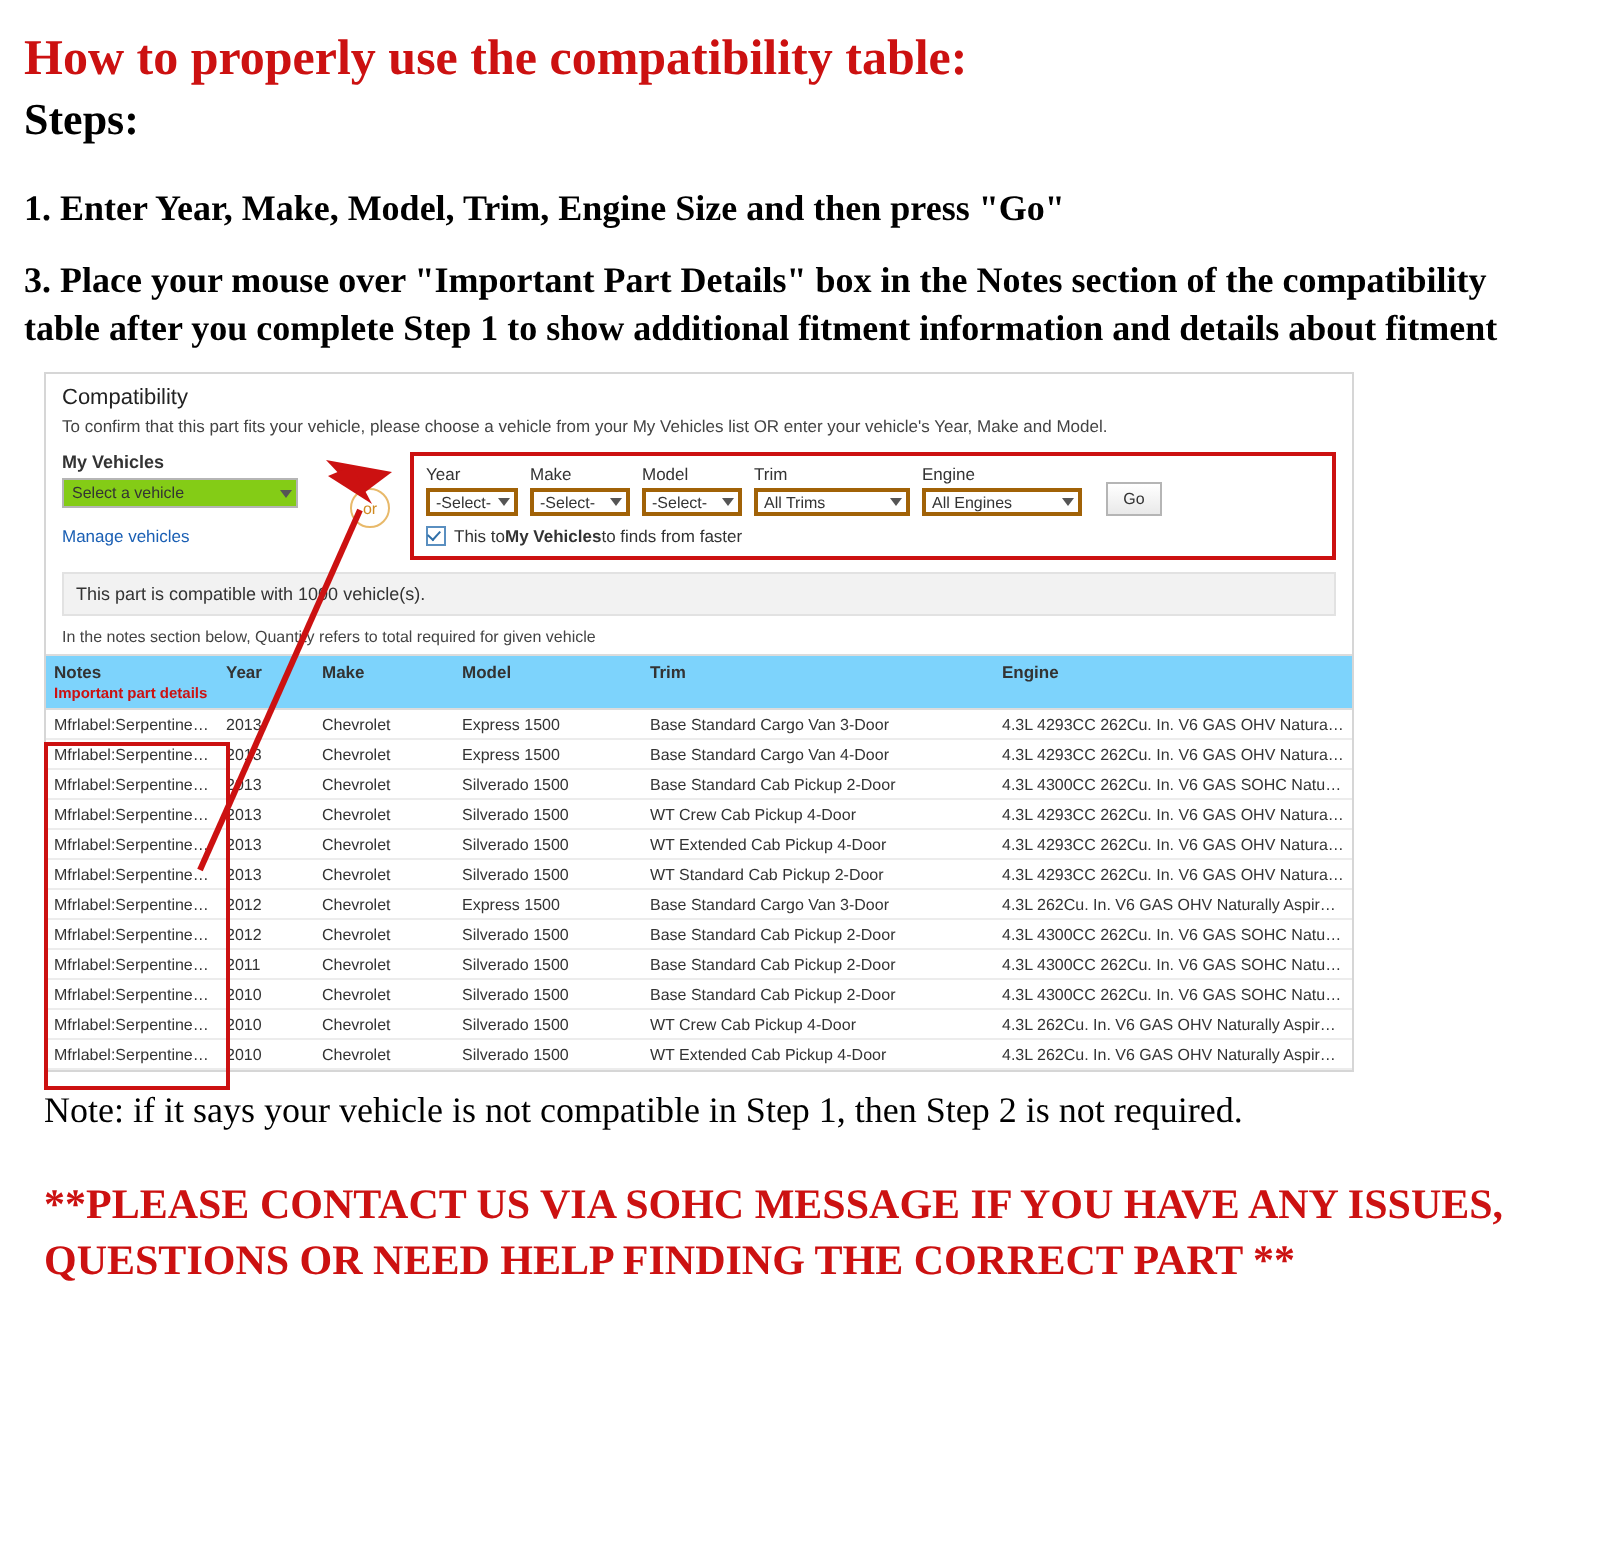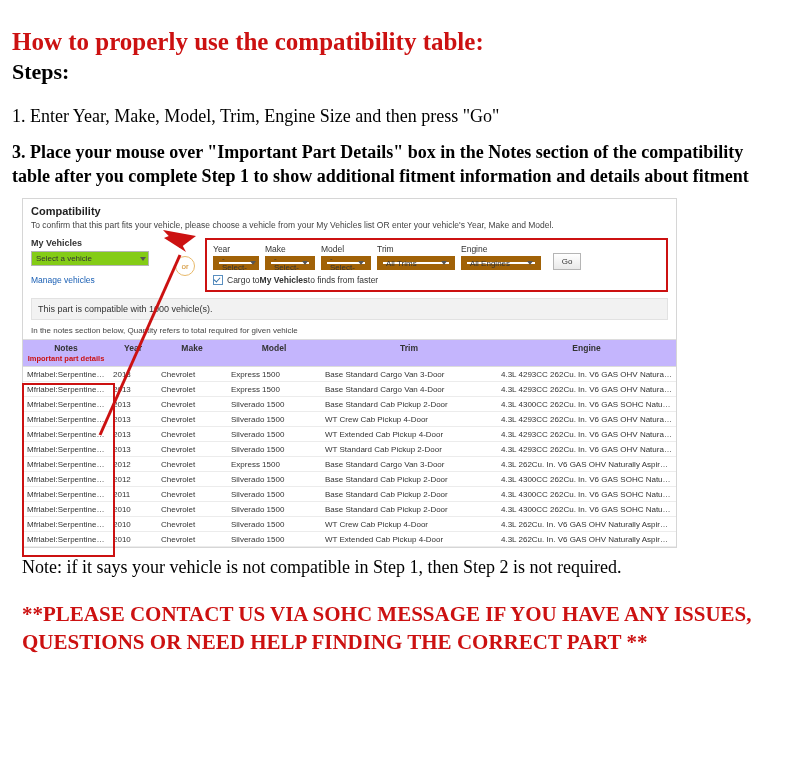--- a/index.html
+++ b/index.html
@@ -13,38 +13,38 @@
     position: relative;
     font-family: "Liberation Serif", serif;
     color: #000;
     overflow: hidden;
   }
   .page {
     position: relative;
     width: 800px;
     height: 755px;
     box-sizing: border-box;
-    padding: 24px 12px 0 12px;
+    padding: 12px 12px 0 12px;
   }
   .title {
     color: #cc1111;
     font-size: 25px;
     font-weight: bold;
     line-height: 1.15;
     margin: 4px 0 2px 0;
     font-family: "Liberation Serif", serif;
   }
   .steps-heading {
     font-size: 22px;
     font-weight: bold;
     margin: 2px 0 20px 0;
   }
   .step-line {
     font-size: 18px;
-    font-weight: normal;
+    font-weight: bold;
     line-height: 1.25;
     margin: 6px 0 0 0;
   }
   .step2 {
     font-size: 18px;
     font-weight: bold;
     line-height: 1.3;
     margin: 14px 0 6px 0;
     max-width: 760px;
   }
@@ -58,21 +58,21 @@
     font-family: "Liberation Sans", sans-serif;
     color: #333;
     font-size: 9px;
     box-sizing: border-box;
   }
   .compat-header {
     padding: 6px 8px 2px 8px;
   }
   .compat-title {
     font-size: 11px;
-    font-weight: bold;
+    font-weight: normal;
     color: #222;
     margin-bottom: 3px;
   }
   .compat-sub {
     font-size: 8.5px;
     color: #444;
     margin-bottom: 6px;
   }
   .vehicle-row {
     display: flex;
@@ -140,21 +140,21 @@
     align-items: flex-end;
     gap: 6px;
   }
   .field-label {
     font-size: 8.5px;
     color: #333;
     margin-bottom: 2px;
   }
   .sel {
     height: 14px;
-    border: 6px solid #a16207;
+    border: 2px solid #a16207;
     background: #fff;
     font-size: 8px;
     color: #333;
     display: flex;
     align-items: center;
     justify-content: space-between;
     padding: 0 2px 0 3px;
     box-sizing: border-box;
   }
   .w-year { width: 46px; }
@@ -216,26 +216,26 @@
     color: #444;
   }
   table.fitment {
     width: 100%;
     border-collapse: collapse;
     font-size: 8px;
     color: #333;
     table-layout: fixed;
   }
   table.fitment thead th {
-    text-align: center;
+    text-align: left;
     font-weight: bold;
     border-top: 1px solid #dcdcdc;
     border-bottom: 1px solid #dcdcdc;
     padding: 3px 4px;
-    background: #c4b5fd;
+    background: #7dd3fc;
     font-size: 8.5px;
     vertical-align: top;
   }
   table.fitment td {
     padding: 2.5px 4px;
     border-bottom: 1px solid #ececec;
     white-space: nowrap;
     overflow: hidden;
     text-overflow: ellipsis;
   }
@@ -354,21 +354,21 @@
               <div class="field-label">Engine</div>
               <div class="sel w-engine">
                 <span>All Engines</span>
                 <span class="caret"></span>
               </div>
             </div>
             <div class="go-btn">Go</div>
           </div>
           <div class="save-row">
             <span class="cbx"></span>
-            <span>Cargo to </span>
+            <span>This to </span>
             <strong>My Vehicles</strong>
             <span> to finds from faster</span>
           </div>
         </div>
       </div>
 
 
       <div class="compat-banner">This part is compatible with 1000 vehicle(s).</div>
 
       <div class="notes-hint">In the notes section below, Quantity refers to total required for given vehicle</div>

